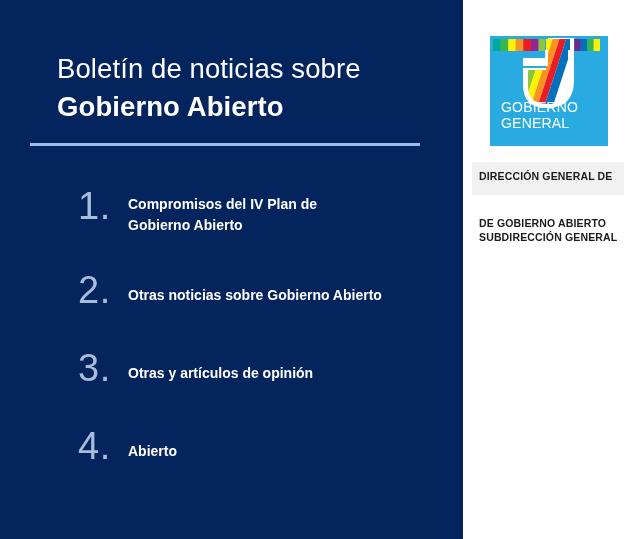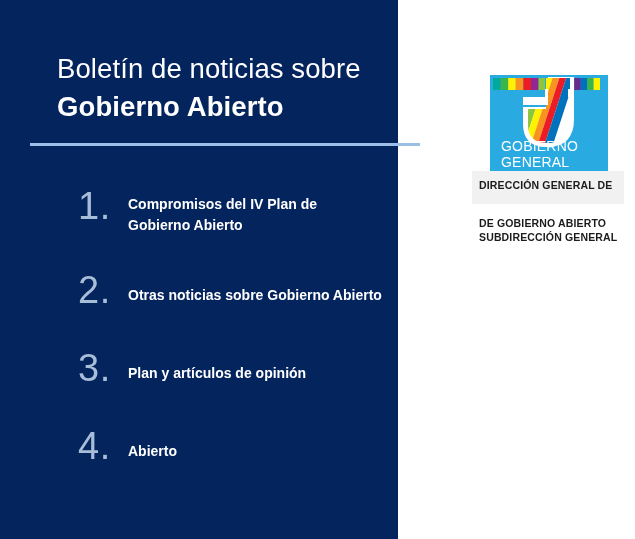--- a/index.html
+++ b/index.html
@@ -22,21 +22,21 @@
     height: 539px;
     background: #ffffff;
     overflow: hidden;
   }
 
   
   .left-panel {
     position: absolute;
     left: 0;
     top: 0;
-    width: 398px;
+    width: 463px;
     height: 539px;
     background: #04245e;
   }
 
   .title-block {
     position: absolute;
     left: 57px;
     top: 50px;
     width: 380px;
   }
@@ -118,21 +118,20 @@
     background: #ffffff;
   }
 
   
   .logo {
     position: absolute;
     left: 27px;
     top: 36px;
     width: 118px;
     height: 110px;
-    margin-top: 39px;
   }
   .logo-square {
     position: absolute;
     left: 0;
     top: 0;
     width: 118px;
     height: 110px;
     background: #29abe2;
   }
   .logo-svg {
@@ -152,21 +151,21 @@
     font-weight: 400;
     line-height: 15.5px;
     letter-spacing: 0.2px;
   }
   .logo-wordmark span { display: block; }
 
   
   .caption-primary {
     position: absolute;
     left: 9px;
-    top: 171px;
+    top: 162px;
     width: 152px;
     padding: 7px 7px 12px 7px;
     background: #f1f1f1;
     box-sizing: border-box;
   }
   .caption-primary .cap-line {
     display: block;
     color: #1b1b1b;
     font-size: 10.5px;
     font-weight: 700;
@@ -216,21 +215,21 @@
       <div class="list-item item-2">
         <div class="item-num">2.</div>
         <div class="item-text">
           <span class="tline">Otras noticias sobre Gobierno Abierto</span>
         </div>
       </div>
 
       <div class="list-item item-3">
         <div class="item-num">3.</div>
         <div class="item-text">
-          <span class="tline">Plan y artículos de opinión</span>
+          <span class="tline">Otras y artículos de opinión</span>
         </div>
       </div>
 
       <div class="list-item item-4">
         <div class="item-num">4.</div>
         <div class="item-text">
           <span class="tline">Abierto</span>
         </div>
       </div>
 

